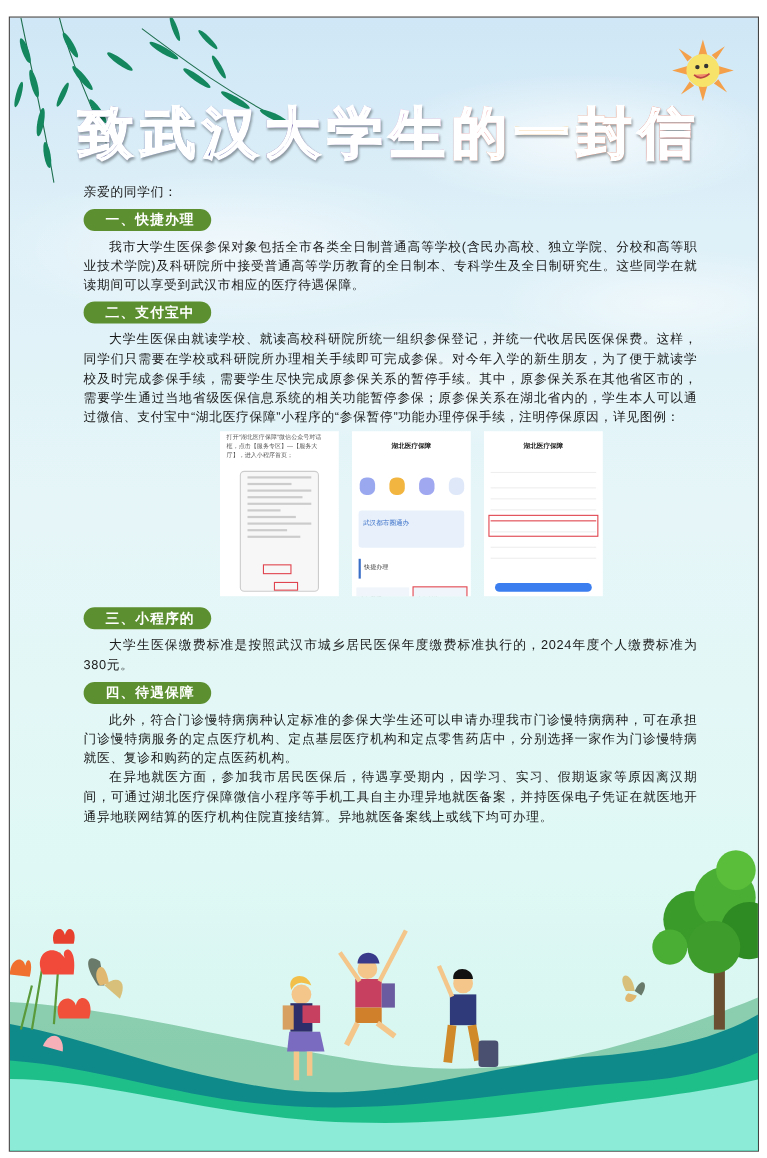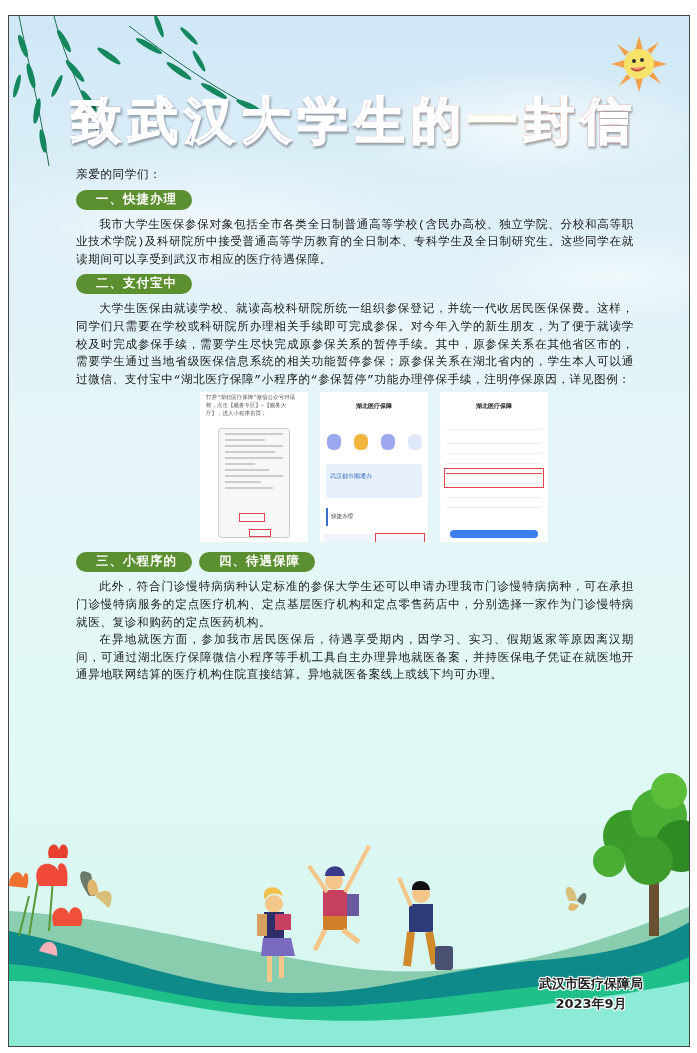--- a/index.html
+++ b/index.html
@@ -23,21 +23,21 @@
     display: flex; justify-content: space-between; align-items: center;
   }
   .title span {
     font-family: "DejaVu Sans", sans-serif; font-weight: bold; font-size: 50px; line-height: 1;
     color: transparent; -webkit-background-clip: text; background-clip: text;
     -webkit-text-stroke: 2px #ffffff;
     filter: drop-shadow(1px 2px 1px rgba(0,0,0,.35));
   }
   .content {
     position: absolute; left: 67px; top: 150px; width: 558px;
-    font-family: Liberation Mono, monospace; font-size: 11.6px; line-height: 17.6px; color: #1a1a1a;
+    font-family: Liberation Sans, sans-serif; font-size: 11.6px; line-height: 17.6px; color: #1a1a1a;
   }
   .content p { margin: 0; text-indent: 2em; letter-spacing: 0.6px; text-align: justify; }
   .content p.greet { text-indent: 0; }
   .badge {
     display: inline-block; width: 116px; height: 20px; line-height: 20px; margin: 6px 0 6px 0;
     background: #5c8f2f; color: #fff; border-radius: 10px; font-size: 12.5px; font-weight: bold;
     padding-left: 20px; box-sizing: border-box; letter-spacing: 1px;
   }
   .figures { display: flex; gap: 12px; margin: 4px 0 4px 124px; height: 150px; }
   .fig { width: 108px; height: 150px; background: #ffffff; position: relative; overflow: hidden; }
@@ -174,20 +174,21 @@
           <div class="row"></div>
         <div class="sec"></div>
           <div class="row"></div>
           <div class="row"></div>
         <div class="hl" style="left:4px; top:76px; width:98px; height:18px;"></div>
         <div class="submit"></div>
       </div>
     </div>
 
     <div class="badge">三、小程序的</div>
+    <p>大学生医保缴费标准是按照武汉市城乡居民医保年度缴费标准执行的，2024年度个人缴费标准为380元。</p>
 
     <div class="badge">四、待遇保障</div>
     <p>此外，符合门诊慢特病病种认定标准的参保大学生还可以申请办理我市门诊慢特病病种，可在承担门诊慢特病服务的定点医疗机构、定点基层医疗机构和定点零售药店中，分别选择一家作为门诊慢特病就医、复诊和购药的定点医药机构。</p>
     <p>在异地就医方面，参加我市居民医保后，待遇享受期内，因学习、实习、假期返家等原因离汉期间，可通过湖北医疗保障微信小程序等手机工具自主办理异地就医备案，并持医保电子凭证在就医地开通异地联网结算的医疗机构住院直接结算。异地就医备案线上或线下均可办理。</p>
   </div>
 
   <svg class="scene" width="682" height="1032" viewBox="0 0 682 1032" style="pointer-events:none;">
 
     <path d="M0 895 C 100 900, 200 930, 330 950 C 450 968, 560 940, 682 890 L682 1032 L0 1032 Z" fill="#6fbf98" opacity="0.75"></path>
     <path d="M0 915 C 80 930, 140 960, 250 975 C 350 985, 420 955, 520 945 C 600 940, 650 925, 682 905 L682 1032 L0 1032 Z" fill="#0f8a8a"></path>
@@ -245,17 +246,13 @@
 
       <circle cx="412" cy="878" r="9" fill="#f4c68a"></circle>
       <path d="M403 874 C 402 862, 420 862, 421 874 Z" fill="#111"></path>
       <rect x="400" y="888" width="24" height="28" fill="#2e3a7a"></rect>
       <path d="M402 916 L 398 950 M 420 916 L 426 948" stroke="#d08a2a" stroke-width="8"></path>
       <path d="M402 890 L 390 862" stroke="#f4c68a" stroke-width="4"></path>
       <rect x="426" y="930" width="18" height="24" rx="3" fill="#4a5070"></rect>
     </g>
   </svg>
 
-  <div class="footer">
-    <div>武汉市医疗保障局</div>
-    <div>2023年9月</div>
-  </div>
 </div>
 
 </body></html>

